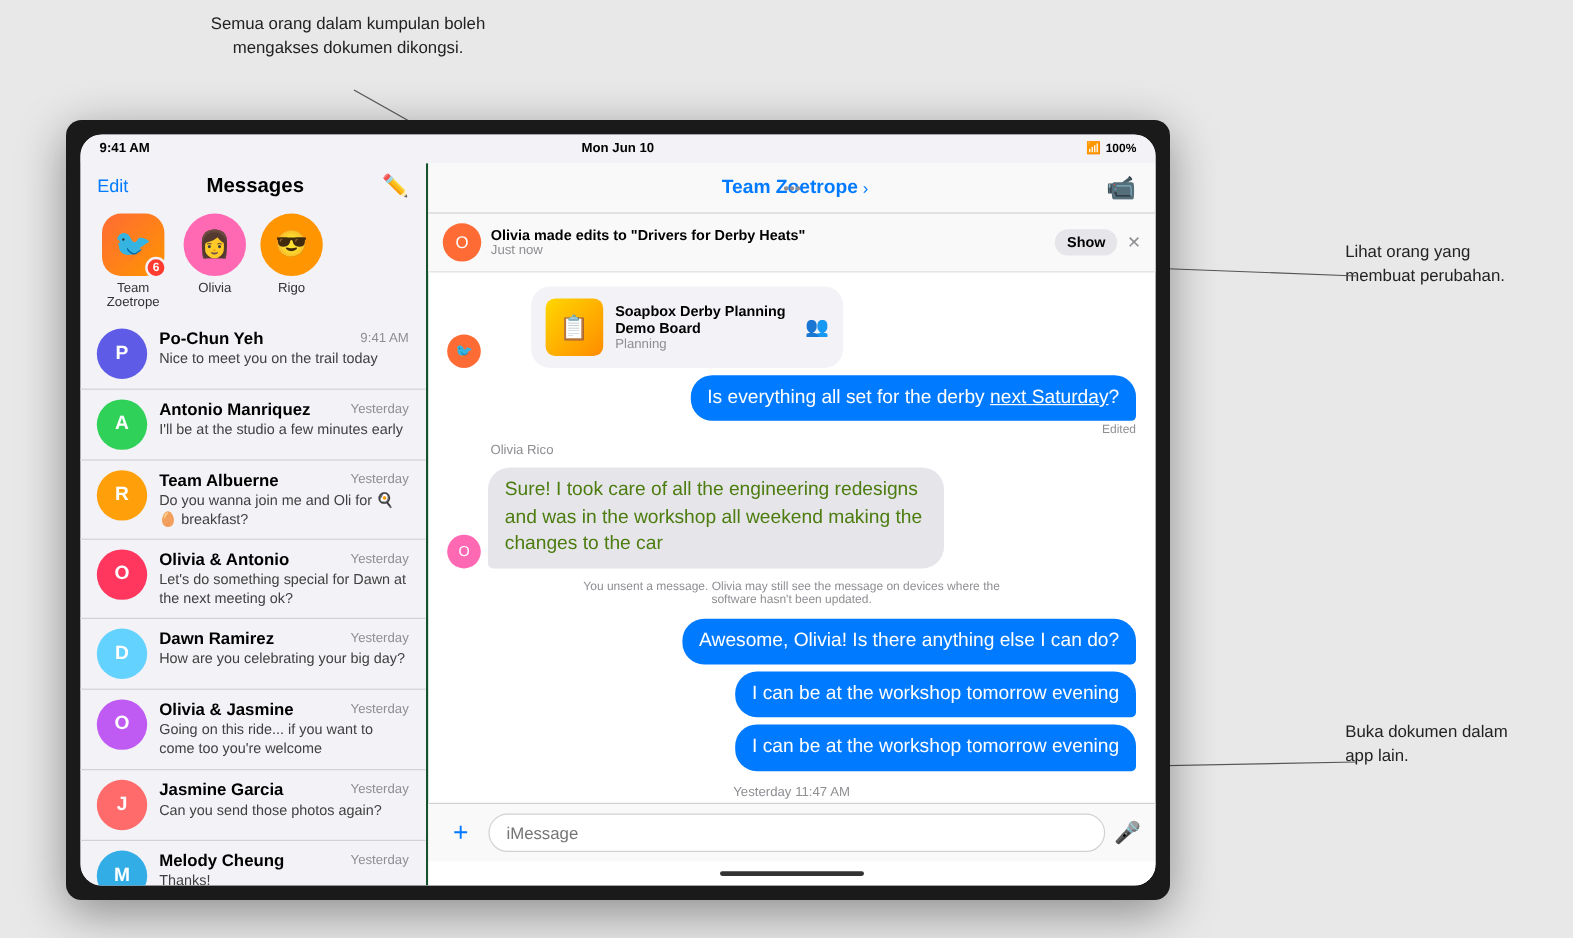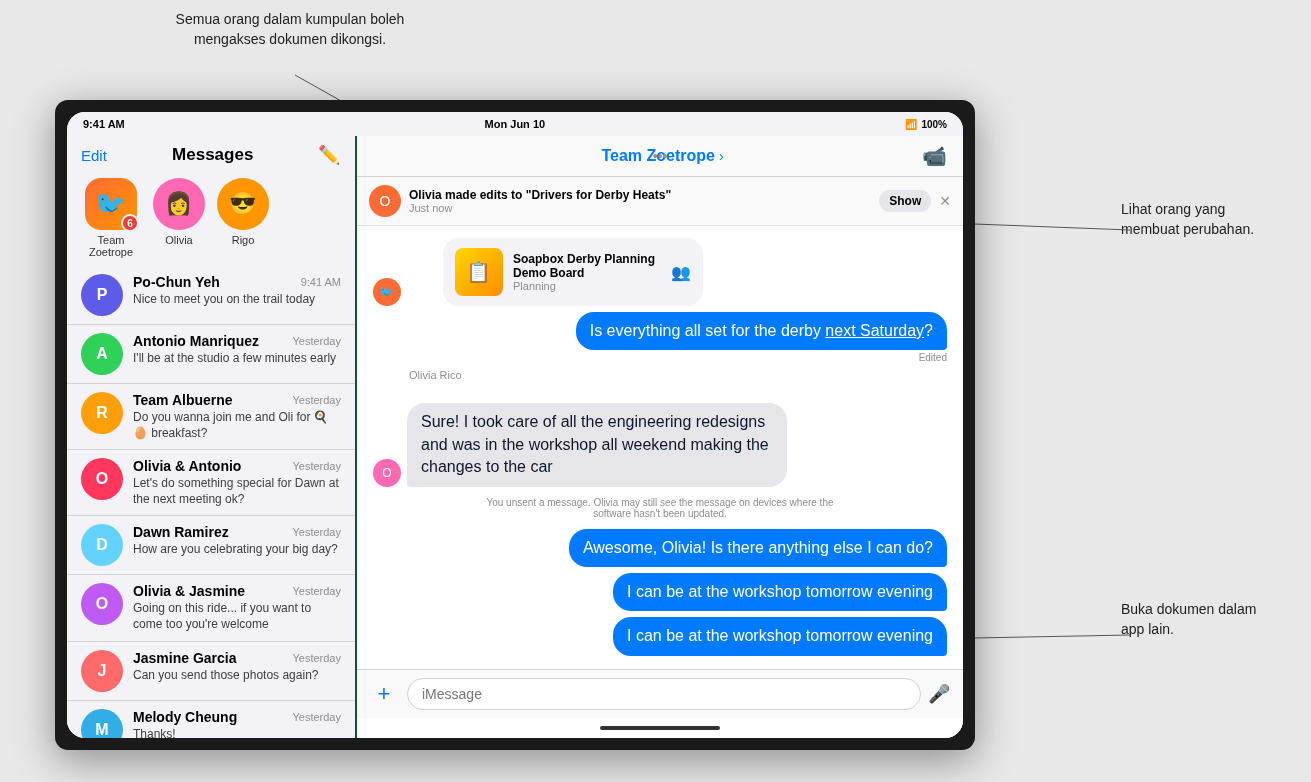--- a/index.html
+++ b/index.html
@@ -373,35 +373,35 @@
       line-height: 1.4;
       max-width: 380px;
     }
     .msg-bubble.sent {
       background: #007aff;
       color: white;
       border-bottom-right-radius: 4px;
     }
     .msg-bubble.received {
       background: #e5e5ea;
-      color: #0f172a;
+      color: #4d7c0f;
       border-bottom-left-radius: 4px;
     }
 
     .timestamp-label {
       text-align: center;
       font-size: 11px;
       color: #8e8e93;
       margin: 6px 0;
     }
     .sender-label {
       font-size: 11px;
       color: #8e8e93;
       margin-left: 36px;
-      margin-bottom: 16px;
+      margin-bottom: 2px;
     }
     .edited-label {
       text-align: right;
       font-size: 10px;
       color: #8e8e93;
       margin-top: 2px;
     }
     .unsent-notice {
       text-align: center;
       font-size: 10px;

